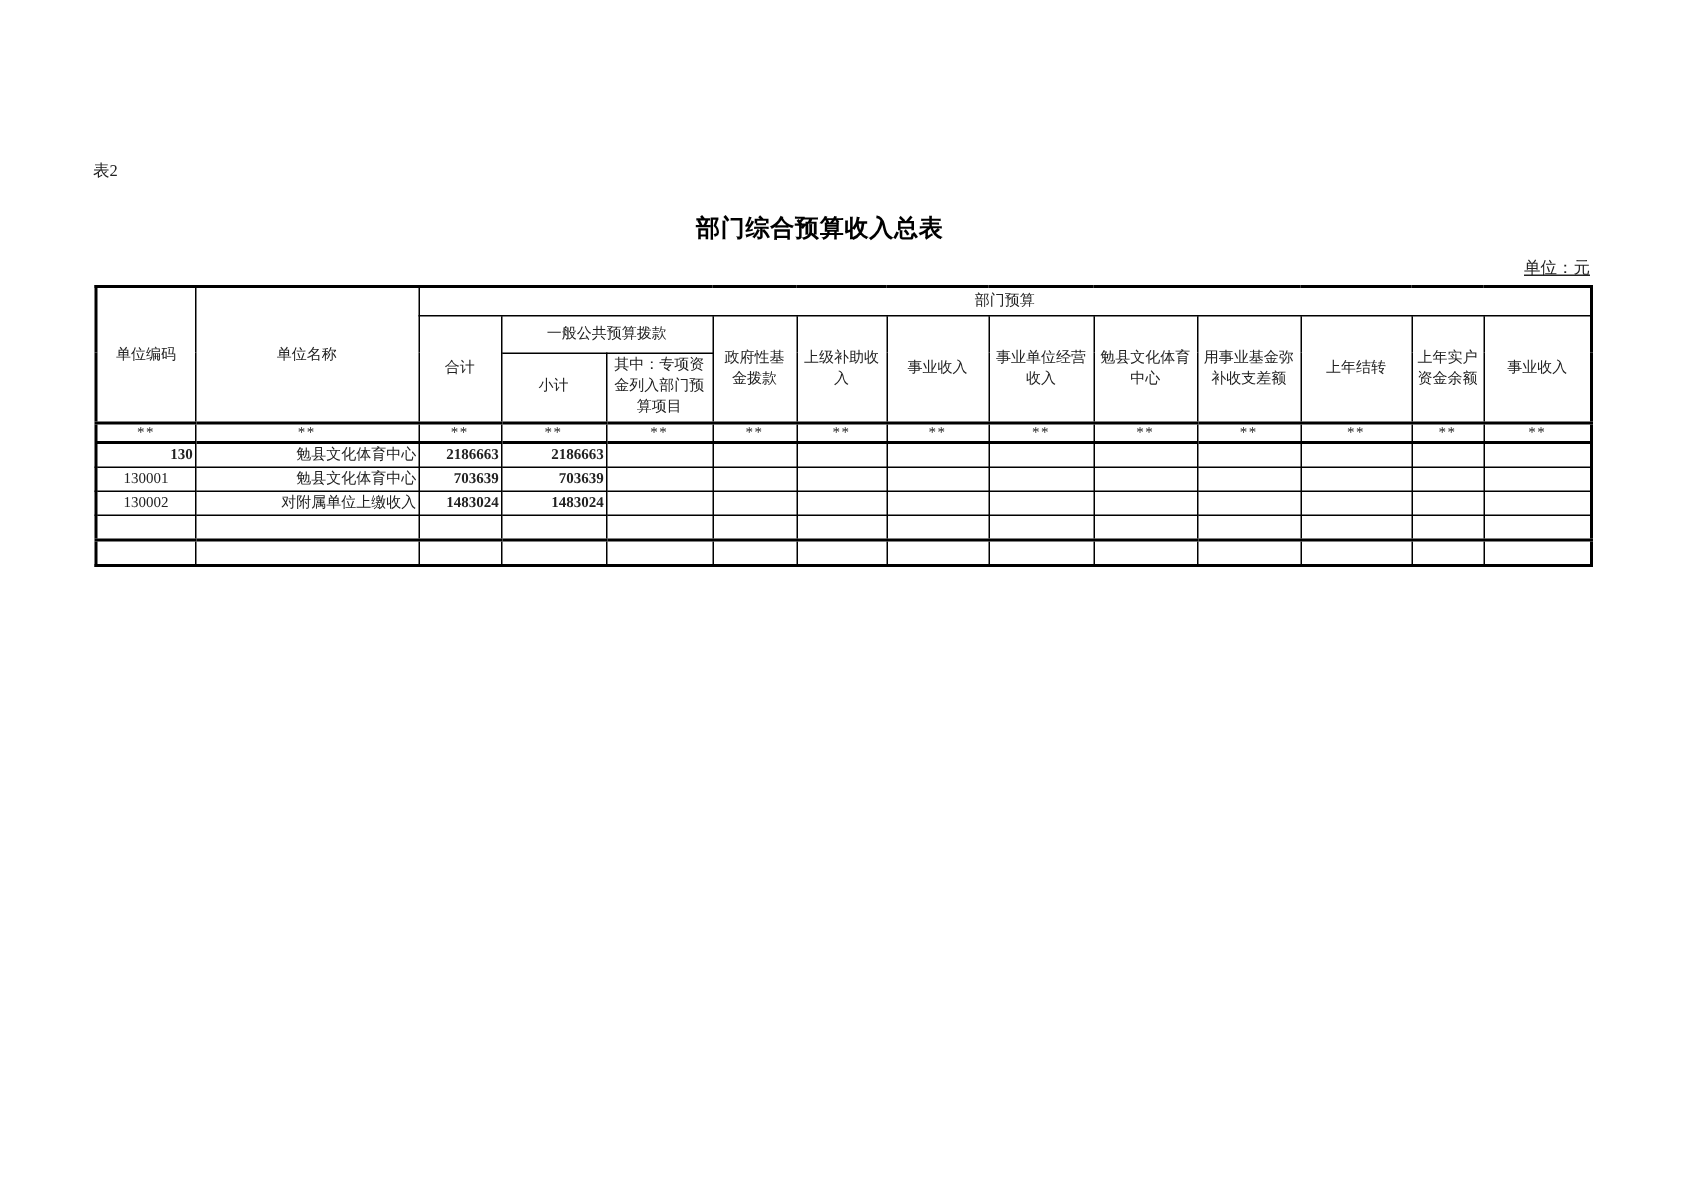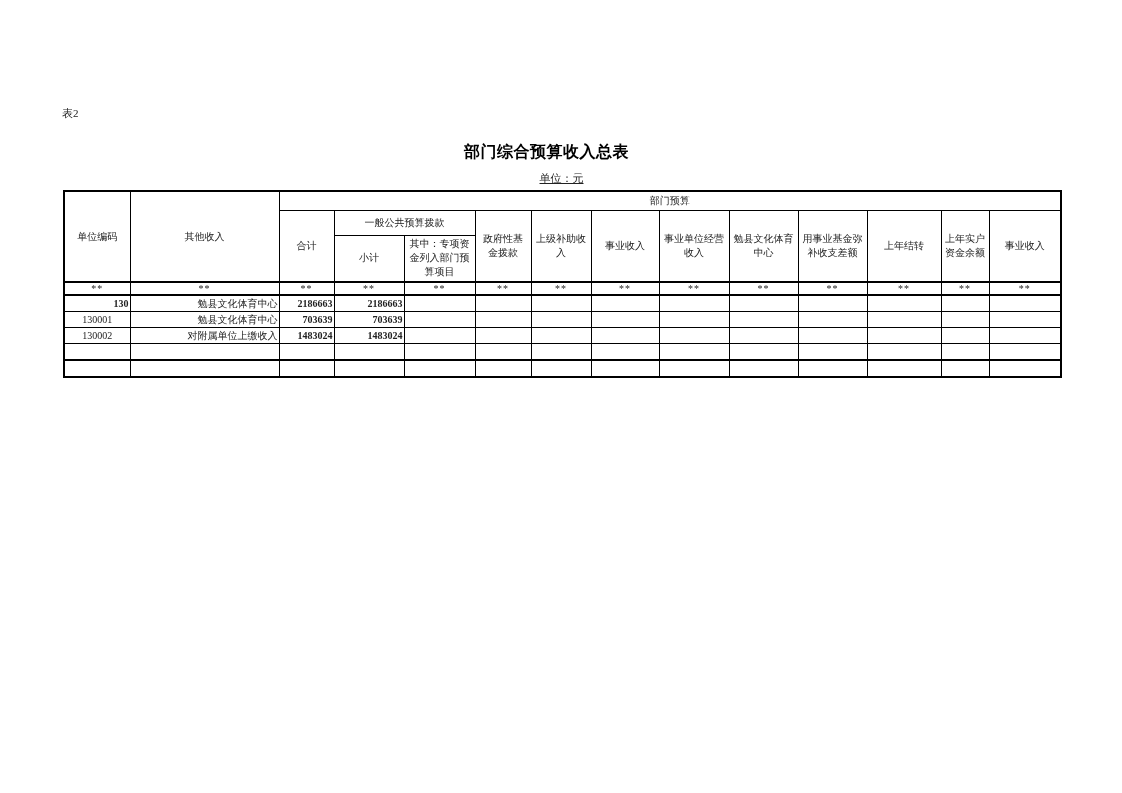--- a/index.html
+++ b/index.html
@@ -29,21 +29,21 @@
     font-size: 16px;
     font-weight: bold;
     letter-spacing: 0.5px;
     color: #000;
   }
   .unit-note {
     position: absolute;
     left: 63px;
     top: 171px;
     width: 997px;
-    text-align: center;
+    text-align: right;
     font-size: 11px;
     text-decoration: underline;
     color: #222;
   }
   table.budget {
     position: absolute;
     left: 63px;
     top: 190px;
     width: 997px;
     border-collapse: collapse;
@@ -112,21 +112,21 @@
       <col style="width:70px">
         <col style="width:69px">
         <col style="width:69px">
         <col style="width:74px">
       <col style="width:48px">
         <col style="width:72px">
     </colgroup>
     <thead>
       <tr class="h1">
         <th rowspan="3">单位编码</th>
-        <th rowspan="3">其他收入</th>
+        <th rowspan="3">单位名称</th>
         <th colspan="12">部门预算</th>
       </tr>
       <tr class="h2">
         <th rowspan="2">合计</th>
         <th colspan="2">一般公共预算拨款</th>
         <th rowspan="2">政府性基金拨款</th>
         <th rowspan="2">上级补助收入</th>
         <th rowspan="2">事业收入</th>
         <th rowspan="2">事业单位经营收入</th>
         <th rowspan="2">勉县文化体育中心</th>

